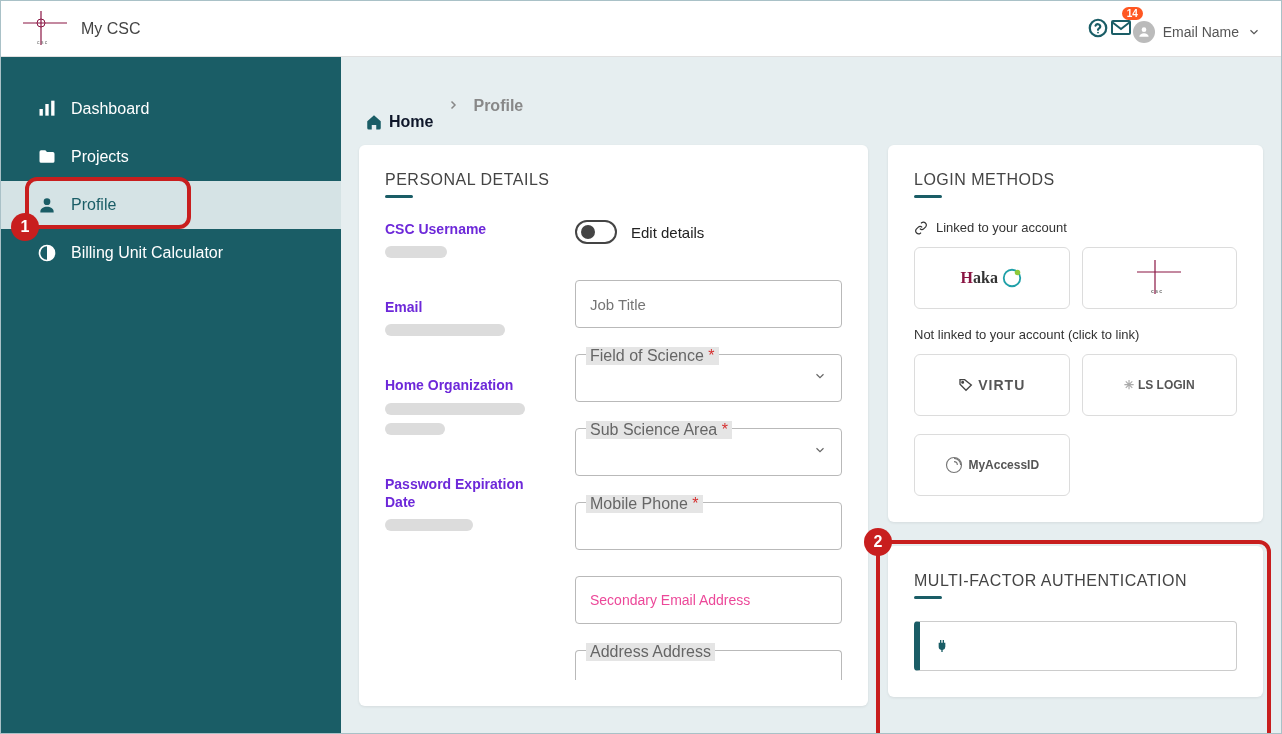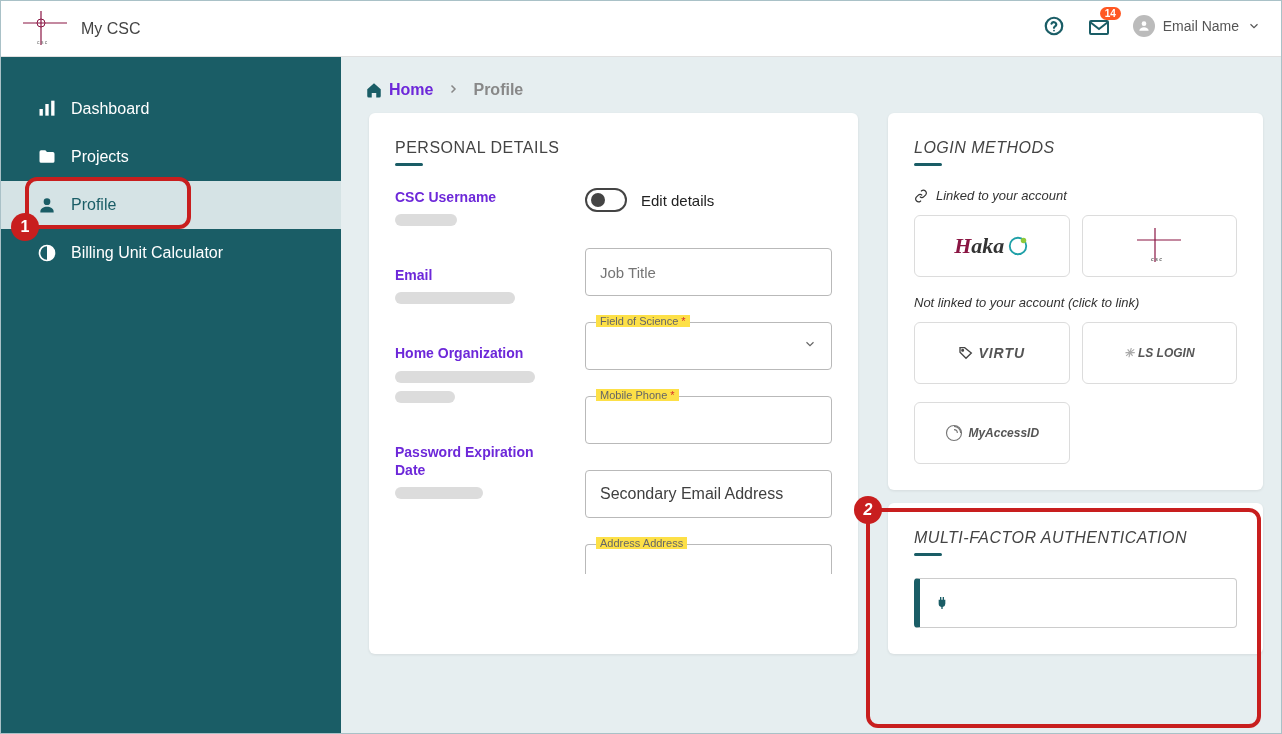--- a/index.html
+++ b/index.html
@@ -2,67 +2,67 @@
 <html><head>
 <meta charset="utf-8">
 <style>
 * { box-sizing: border-box; margin: 0; padding: 0; }
 body { font-family: -apple-system, BlinkMacSystemFont, "Segoe UI", sans-serif; background: #e6eef0; color: #222; width: 1282px; height: 734px; overflow: hidden; border: 1px solid #a9c1c7; }
 .topbar { display: flex; align-items: center; height: 56px; background: #fff; border-bottom: 1px solid #e0e0e0; padding: 0 20px; }
 .logo-area { display: flex; align-items: center; gap: 12px; }
 .csc-logo { width: 48px; height: 36px; position: relative; }
 .app-name { font-size: 16px; color: #444; }
 .topbar-spacer { flex: 1; }
-.topbar-icons { display: flex; align-items: flex-start; gap: 22px; }
+.topbar-icons { display: flex; align-items: flex-end; }
 .icon-btn { position: relative; cursor: pointer; color: #444; }
 .badge { position: absolute; top: -8px; right: -10px; background: #ff5722; color: #fff; border-radius: 10px; font-size: 10px; padding: 1px 5px; min-width: 16px; text-align: center; font-weight: 600; }
 .user-chip { display: flex; align-items: center; gap: 8px; cursor: pointer; color: #555; font-size: 14px; }
 .avatar-circle { width: 22px; height: 22px; border-radius: 50%; background: #bbb; display: flex; align-items: center; justify-content: center; }
 .layout { display: flex; height: calc(100% - 56px); }
 .sidebar { width: 340px; background: #1a5d66; color: #fff; padding-top: 28px; position: relative; }
 .sidebar-item { display: flex; align-items: center; gap: 14px; padding: 14px 36px; font-size: 16px; cursor: pointer; position: relative; }
 .sidebar-item svg { flex-shrink: 0; }
 .sidebar-item.active { background: #d5e3e5; color: #1a5d66; }
 .content { flex: 1; overflow: auto; padding: 0 0 20px 0; }
 .breadcrumbs { display: flex; align-items: center; gap: 14px; padding: 24px 24px 14px 24px; font-size: 16px; }
-.crumb-home { display: flex; align-items: center; gap: 6px; color: #6d28d9; font-weight: 600; }
+.crumb-home { display: flex; align-items: center; gap: 6px; color: #0f172a; font-weight: 600; margin-top: 32px; }
 .crumb-sep { color: #888; }
 .crumb-current { color: #888; font-weight: 600; }
 .main-grid { display: flex; gap: 20px; padding: 0 18px; }
-.card { background: #fff; border-radius: 6px; box-shadow: 0 1px 3px rgba(0,0,0,0.08); padding: 26px; margin-left: 10px; }
+.card { background: #fff; border-radius: 6px; box-shadow: 0 1px 3px rgba(0,0,0,0.08); padding: 26px; }
 .card-left { flex: 1; }
 .card-right { width: 375px; }
 .section-title { font-size: 16px; letter-spacing: 0.5px; color: #444; font-weight: 500; margin-bottom: 6px; }
 .section-underline { width: 28px; height: 3px; background: #1a5d66; border-radius: 2px; margin-bottom: 22px; }
 .details-row { display: flex; gap: 40px; }
 .details-col-left { width: 150px; display: flex; flex-direction: column; gap: 40px; }
 .details-col-right { flex: 1; display: flex; flex-direction: column; gap: 26px; }
 .field-label { font-size: 14px; font-weight: 700; color: #6d28d9; margin-bottom: 8px; line-height: 1.3; }
 .redacted { background: #dcdcdc; border-radius: 12px; height: 12px; }
 .toggle-row { display: flex; align-items: center; gap: 14px; margin-bottom: 10px; }
 .toggle { width: 42px; height: 24px; border: 2px solid #444; border-radius: 14px; position: relative; display: inline-block; cursor: pointer; }
 .toggle .knob { width: 14px; height: 14px; border-radius: 50%; background: #444; position: absolute; top: 3px; left: 4px; }
 .toggle-label { font-size: 15px; }
 .input { width: 100%; border: 1px solid #b9b9b9; border-radius: 4px; height: 48px; padding: 0 14px; font-size: 15px; color: #777; position: relative; }
 .outlined { position: relative; border: 1px solid #b9b9b9; border-radius: 4px; height: 48px; display: flex; align-items: center; padding: 0 14px; }
-.outlined .float-label { position: absolute; top: -8px; left: 10px; background: #fde047; padding: 0 4px; font-size: 11px; color: #666; }
+.outlined .float-label { position: absolute; top: -8px; left: 10px; background: #e5e5e5; padding: 0 4px; font-size: 16px; color: #666; }
 .outlined .req { color: #d62f2f; }
 .outlined .chev { margin-left: auto; color: #666; }
-.placeholder-text { color: #404040; font-size: 16px; }
+.placeholder-text { color: #ec4899; font-size: 14px; }
 .link-label { display: flex; align-items: center; gap: 8px; font-size: 13px; color: #333; margin-bottom: 12px; }
 .method-row { display: flex; gap: 12px; margin-bottom: 18px; }
 .method-card { flex: 1; border: 1px solid #dcdcdc; border-radius: 6px; height: 62px; display: flex; align-items: center; justify-content: center; cursor: pointer; font-weight: 700; color: #555; font-size: 14px; }
 .method-card.small { font-size: 12px; }
 .not-linked-label { font-size: 13px; color: #333; margin-bottom: 12px; }
 .mfa-card { position: relative; }
 .mfa-status { display: flex; align-items: center; gap: 14px; border: 1px solid #ccc; border-left: 6px solid #1a5d66; border-radius: 4px; padding: 16px 14px; font-size: 15px; }
 
 .annot { position: absolute; border: 4px solid #c81e1e; border-radius: 12px; pointer-events: none; }
 .annot-num { position: absolute; width: 28px; height: 28px; border-radius: 50%; background: #c81e1e; color: #fff; font-weight: 700; display: flex; align-items: center; justify-content: center; font-size: 16px; z-index: 10; pointer-events: none; }
-.right-col { display: flex; flex-direction: column; gap: 13px; font-style: italic; }
+.right-col { display: flex; flex-direction: column; gap: 24px; }
 </style>
 </head>
 <body>
 
 <div class="topbar">
   <div class="logo-area">
     <div class="csc-logo">
       <svg viewBox="0 0 48 36" width="48" height="36">
         <line x1="2" y1="12" x2="46" y2="12" stroke="#8a1543" stroke-width="1.2"></line>
         <line x1="20" y1="0" x2="20" y2="34" stroke="#8a1543" stroke-width="1.2"></line>
@@ -189,20 +189,26 @@
               <span class="toggle-label">Edit details</span>
             </div>
             <input class="input" placeholder="Job Title" style="">
             <div class="outlined">
               <span class="float-label"><span>Field of Science</span> <span class="req">*</span></span>
               <span class="chev"><svg width="14" height="14" viewBox="0 0 24 24" fill="none" stroke="#666" stroke-width="2">
                     <path d="M6 9l6 6 6-6"></path>
                   </svg></span>
             </div>
             <div class="outlined">
+              <span class="float-label"><span>Sub Science Area</span> <span class="req">*</span></span>
+              <span class="chev"><svg width="14" height="14" viewBox="0 0 24 24" fill="none" stroke="#666" stroke-width="2">
+                    <path d="M6 9l6 6 6-6"></path>
+                  </svg></span>
+            </div>
+            <div class="outlined">
               <span class="float-label"><span>Mobile Phone</span> <span class="req">*</span></span>
             </div>
             <div class="outlined">
               <span class="placeholder-text">Secondary Email Address</span>
             </div>
             <div class="outlined" style="height:30px; border-bottom:none; border-bottom-left-radius:0; border-bottom-right-radius:0;">
               <span class="float-label"><span>Address Address</span></span>
             </div>
           </div>
         </div>
@@ -214,21 +220,21 @@
           <div class="section-underline"></div>
           <div class="link-label">
             <svg width="14" height="14" viewBox="0 0 24 24" fill="none" stroke="#333" stroke-width="2">
                 <path d="M10 13a5 5 0 0 0 7 0l3-3a5 5 0 0 0-7-7l-1 1"></path>
                 <path d="M14 11a5 5 0 0 0-7 0l-3 3a5 5 0 0 0 7 7l1-1"></path>
               </svg>
             <span>Linked to your account</span>
           </div>
           <div class="method-row">
             <div class="method-card">
-              <span style="font-family:serif; font-size:22px;"><span style="color:#8a1543;">H</span><span style="color:#333;">aka</span></span>
+              <span style="font-family:serif; font-size:16px;"><span style="color:#8a1543;">H</span><span style="color:#333;">aka</span></span>
               <svg width="22" height="22" viewBox="0 0 24 24" style="margin-left:3px;">
                   <circle cx="12" cy="12" r="9" fill="none" stroke="#1fa0a8" stroke-width="2"></circle>
                   <circle cx="18" cy="6" r="3" fill="#8fc93a"></circle>
                 </svg>
             </div>
             <div class="method-card">
               <svg viewBox="0 0 48 36" width="48" height="36">
                   <line x1="2" y1="12" x2="46" y2="12" stroke="#8a1543" stroke-width="1.2"></line>
                   <line x1="20" y1="0" x2="20" y2="34" stroke="#8a1543" stroke-width="1.2"></line>
                   <text x="16" y="33" font-size="5" fill="#666">c s c</text>

